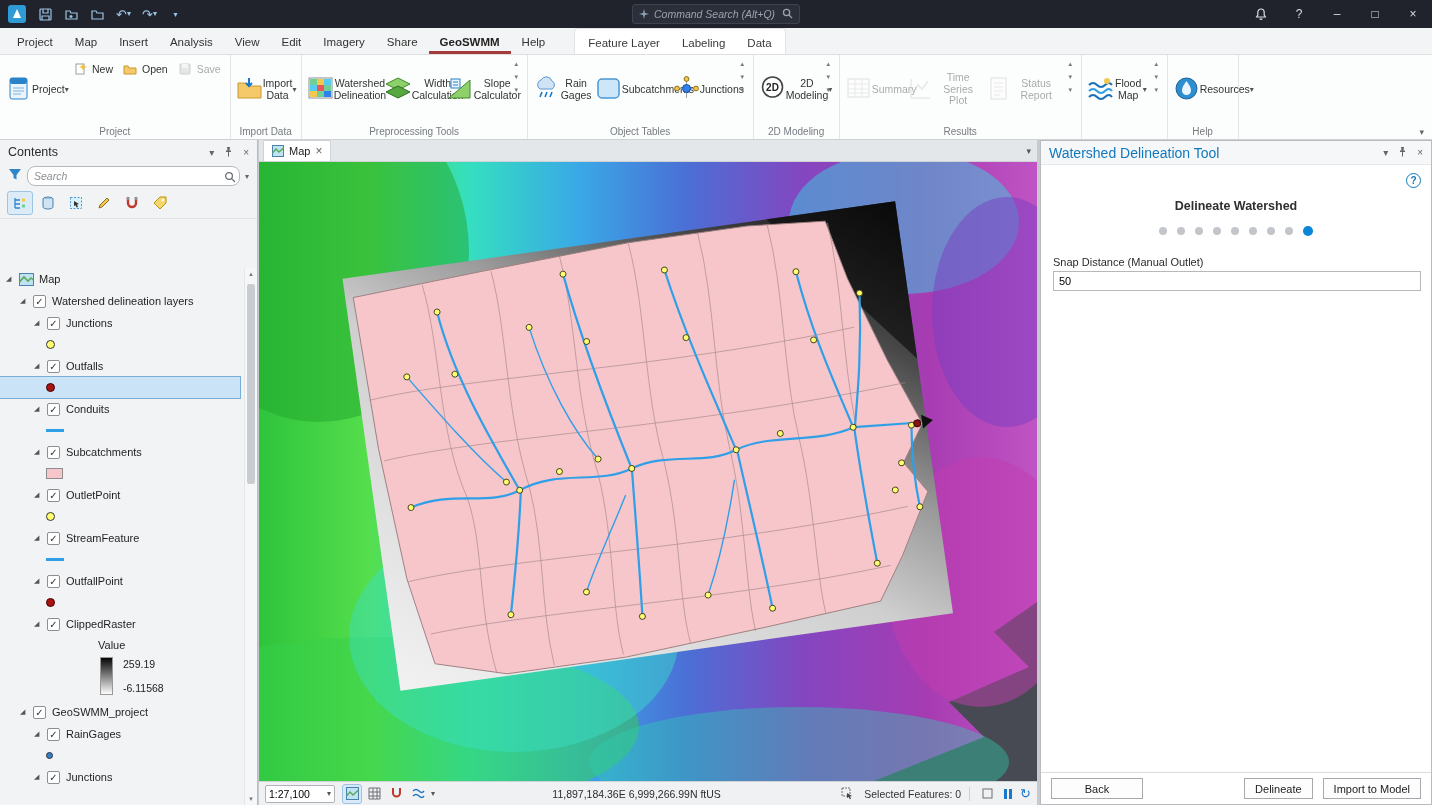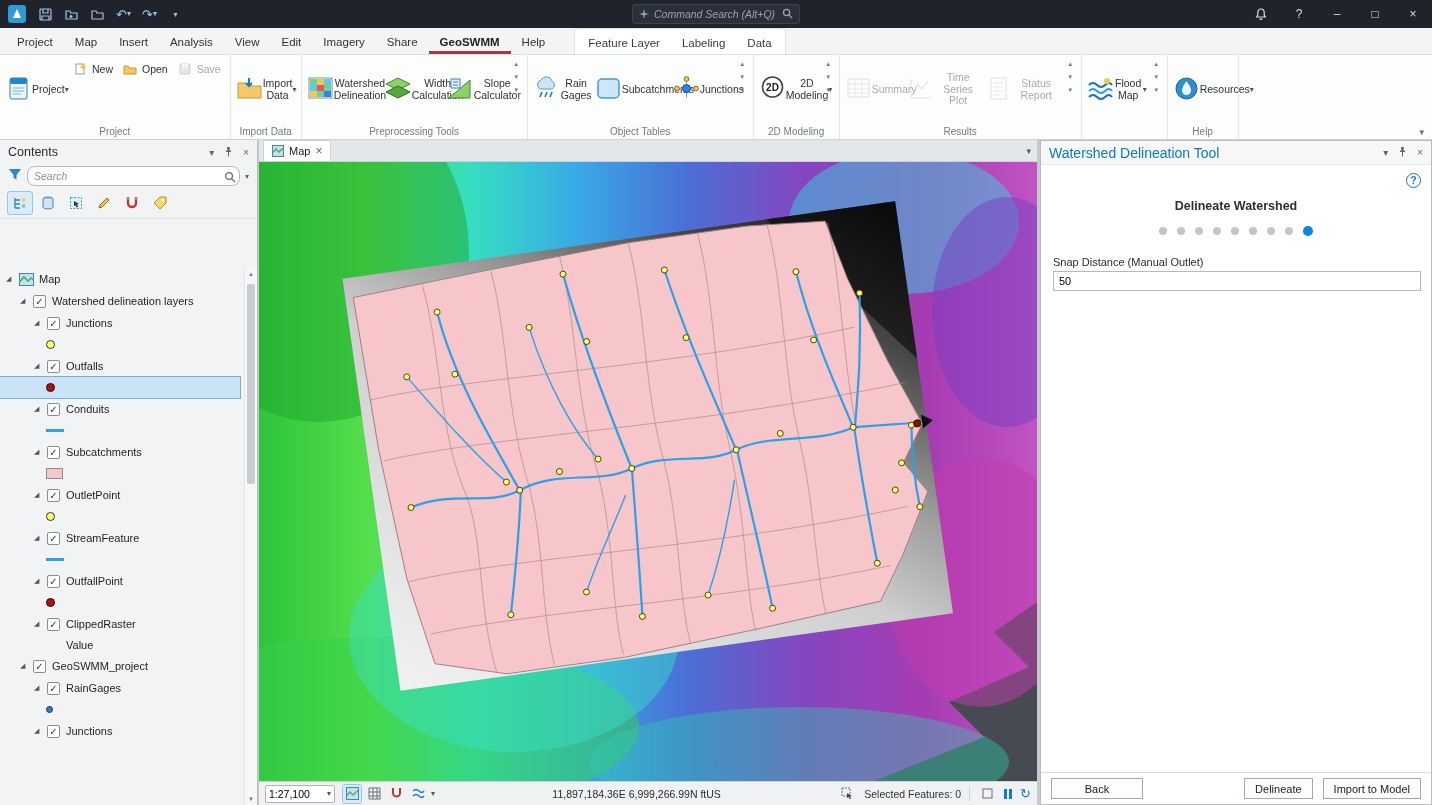--- a/index.html
+++ b/index.html
@@ -88,21 +88,21 @@
     font-size:10px; line-height:11px; text-align:center; color:#333; margin-right:6px; }
   .mapico { width:15px; height:13px; margin-right:5px; }
   .mapico svg{ width:15px; height:13px; }
   .srow { height:21px; display:flex; align-items:center; padding-left:46px; }
   .srow.selected { background:#cbe3f6; outline:1px solid #78aed6; margin-right:4px; }
   .sym-point { width:9px; height:9px; border-radius:50%; border:1px solid #333; }
   .sym-yellow { background:#ffff73; } .sym-red { background:#a81313; border-color:#400; }
   .sym-blue  { background:#2f7fd0; width:7px; height:7px; }
   .sym-line { width:18px; height:2.5px; background:#2f9fe8; }
   .sym-fill { width:17px; height:11px; background:#f6c6cb; border:1px solid #8d8d8d; }
-  .raster-legend { padding-left:66px; }
+  .raster-legend { padding-left:66px;margin-left:32px; }
   .rl-label { font-size:11px; color:#1f1f1f; height:20px; display:flex; align-items:center; }
   .rl-body { display:flex; gap:10px; padding:2px 0 6px 2px; }
   .rl-swatch { width:13px; height:38px; background:linear-gradient(#050505,#fdfdfd); border:1px solid #999; }
   .rl-vals { display:flex; flex-direction:column; justify-content:space-between; font-size:10.5px; color:#222; padding:1px 0; }
   .c-scroll { position:absolute; right:0; top:128px; bottom:0; width:13px; background:#f6f7f8; border-left:1px solid #e4e6e8; }
   .c-scroll .sa { position:absolute; left:0; right:0; text-align:center; font-size:7px; color:#777; }
   .c-scroll .up { top:2px; } .c-scroll .dn { bottom:2px; }
   .c-thumb { position:absolute; left:2px; right:2px; top:16px; height:200px; background:#c9cdd1; border-radius:2px; }
 
   
@@ -637,20 +637,27 @@
             <span class="sym-point sym-red"></span>
           </div>
 
         <div class="trow lvl2">
           <span class="exp">◢</span>
           <span class="cb">✓</span>
           <span>ClippedRaster</span>
         </div>
         <div class="raster-legend">
           <div class="rl-label">Value</div>
+          <div class="rl-body">
+            <span class="rl-swatch"></span>
+            <span class="rl-vals">
+              <span>259.19</span>
+              <span>-6.11568</span>
+            </span>
+          </div>
         </div>
 
         <div class="trow lvl1">
           <span class="exp">◢</span>
           <span class="cb">✓</span>
           <span>GeoSWMM_project</span>
         </div>
 
         <div class="trow lvl2">
           <span class="exp">◢</span>

